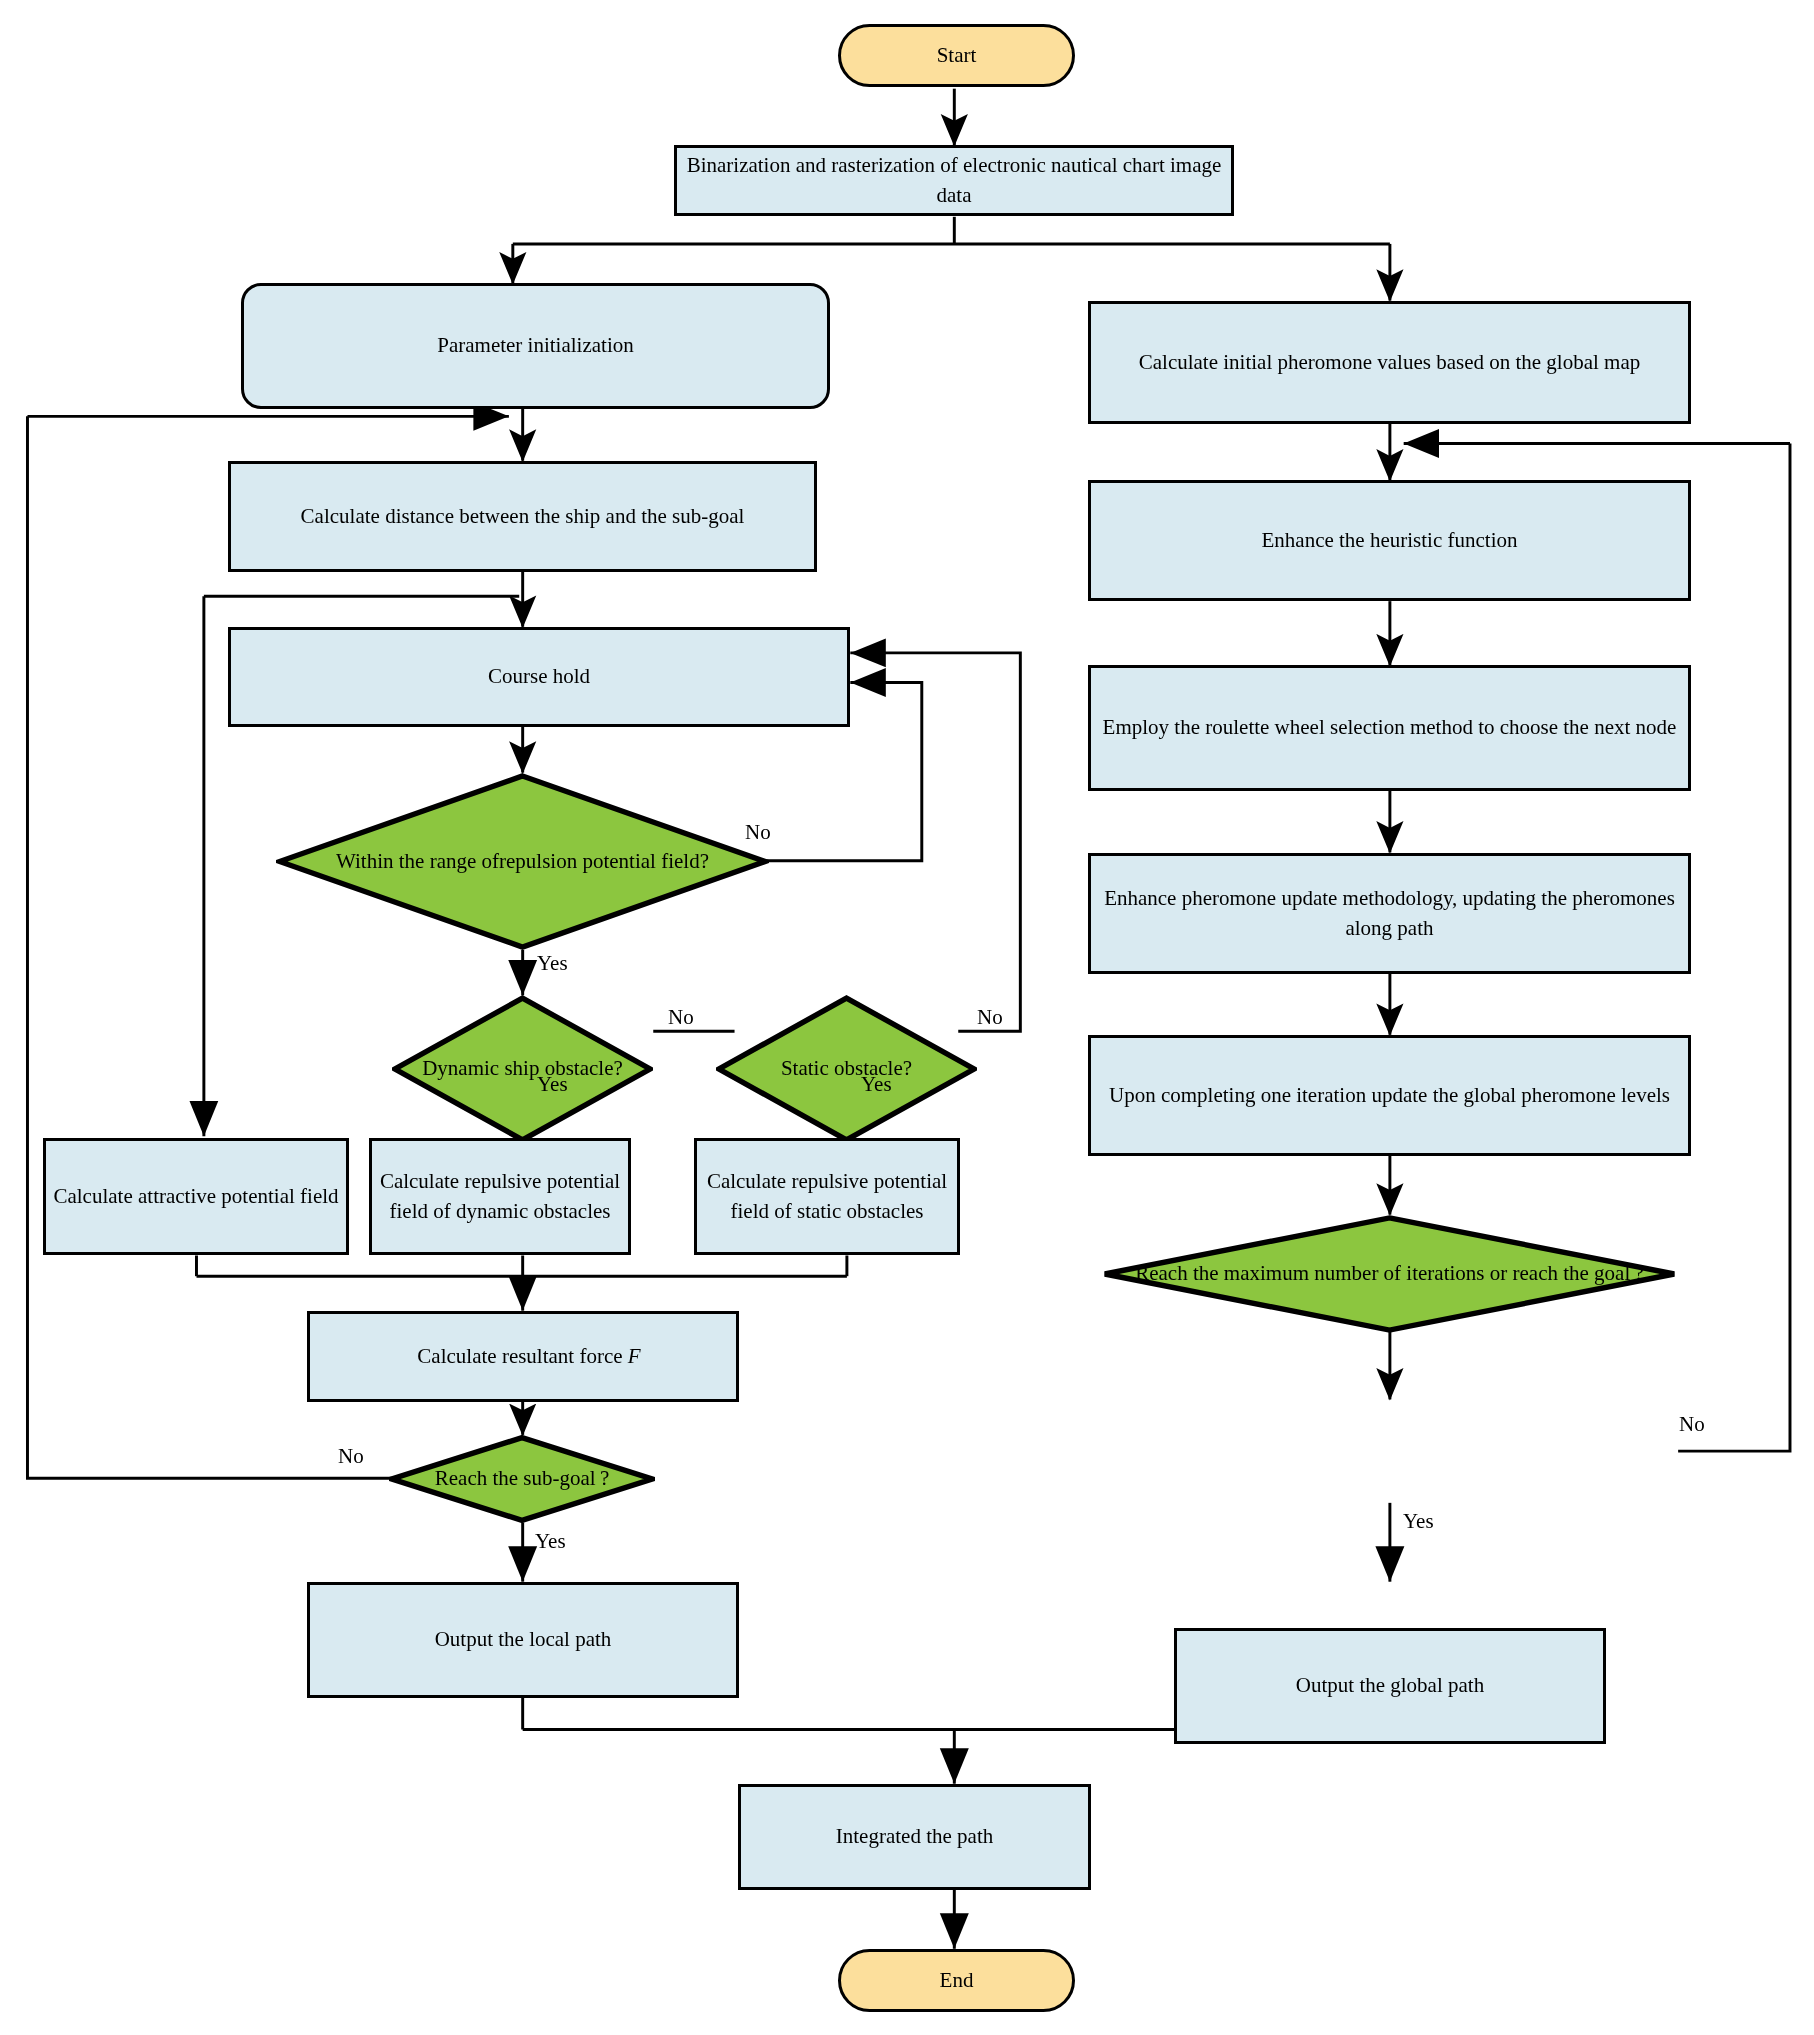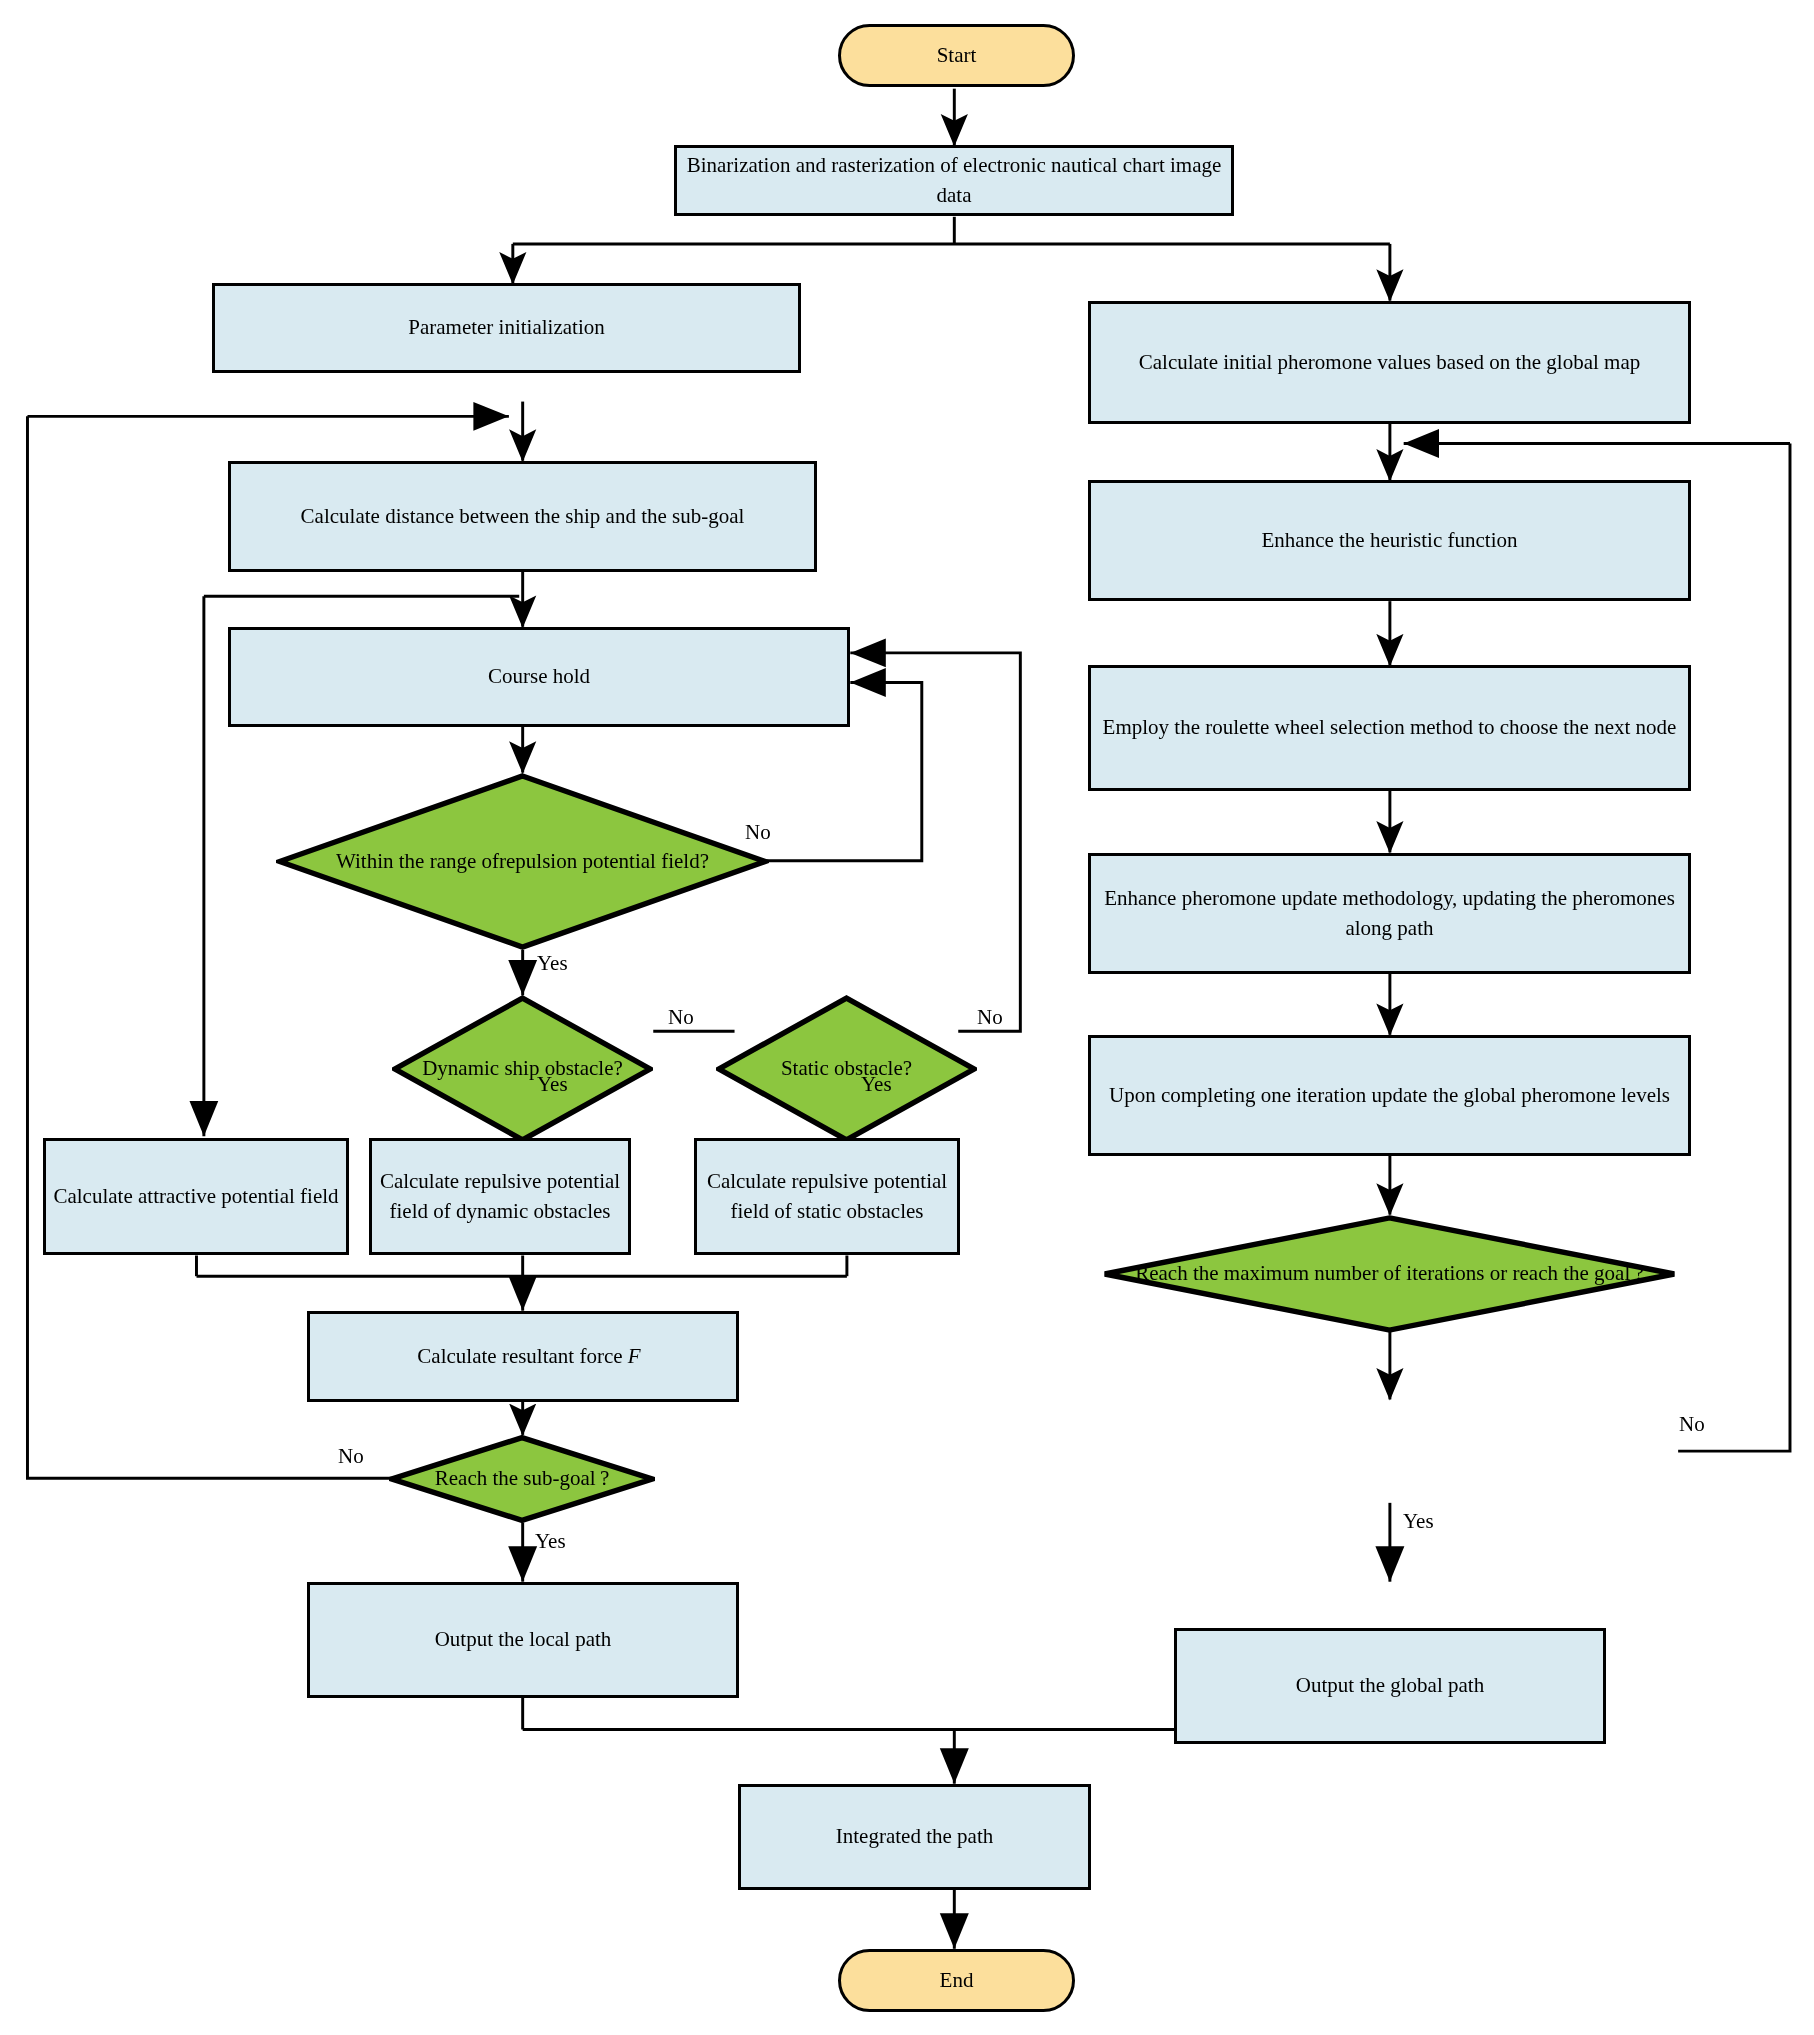--- a/index.html
+++ b/index.html
@@ -102,21 +102,21 @@
   </div>
 
   <div class="node term" style="left:838px;top:1949px;width:237px;height:63px;">
     <div class="lbl">End</div>
   </div>
 
   <div class="node proc" style="left:674px;top:145px;width:560px;height:71px;">
     <div class="lbl">Binarization and rasterization of electronic nautical chart image data</div>
   </div>
 
-  <div class="node proc" style="left:212px;top:283px;width:589px;height:90px;">
+  <div class="node proc" style="left:241px;top:283px;width:589px;height:126px;border-radius:20px;">
     <div class="lbl">Parameter initialization</div>
   </div>
 
   <div class="node proc" style="left:228px;top:461px;width:589px;height:111px;">
     <div class="lbl">Calculate distance between the ship and the sub-goal</div>
   </div>
 
   <div class="node proc" style="left:228px;top:627px;width:622px;height:100px;">
     <div class="lbl">Course hold</div>
   </div>

